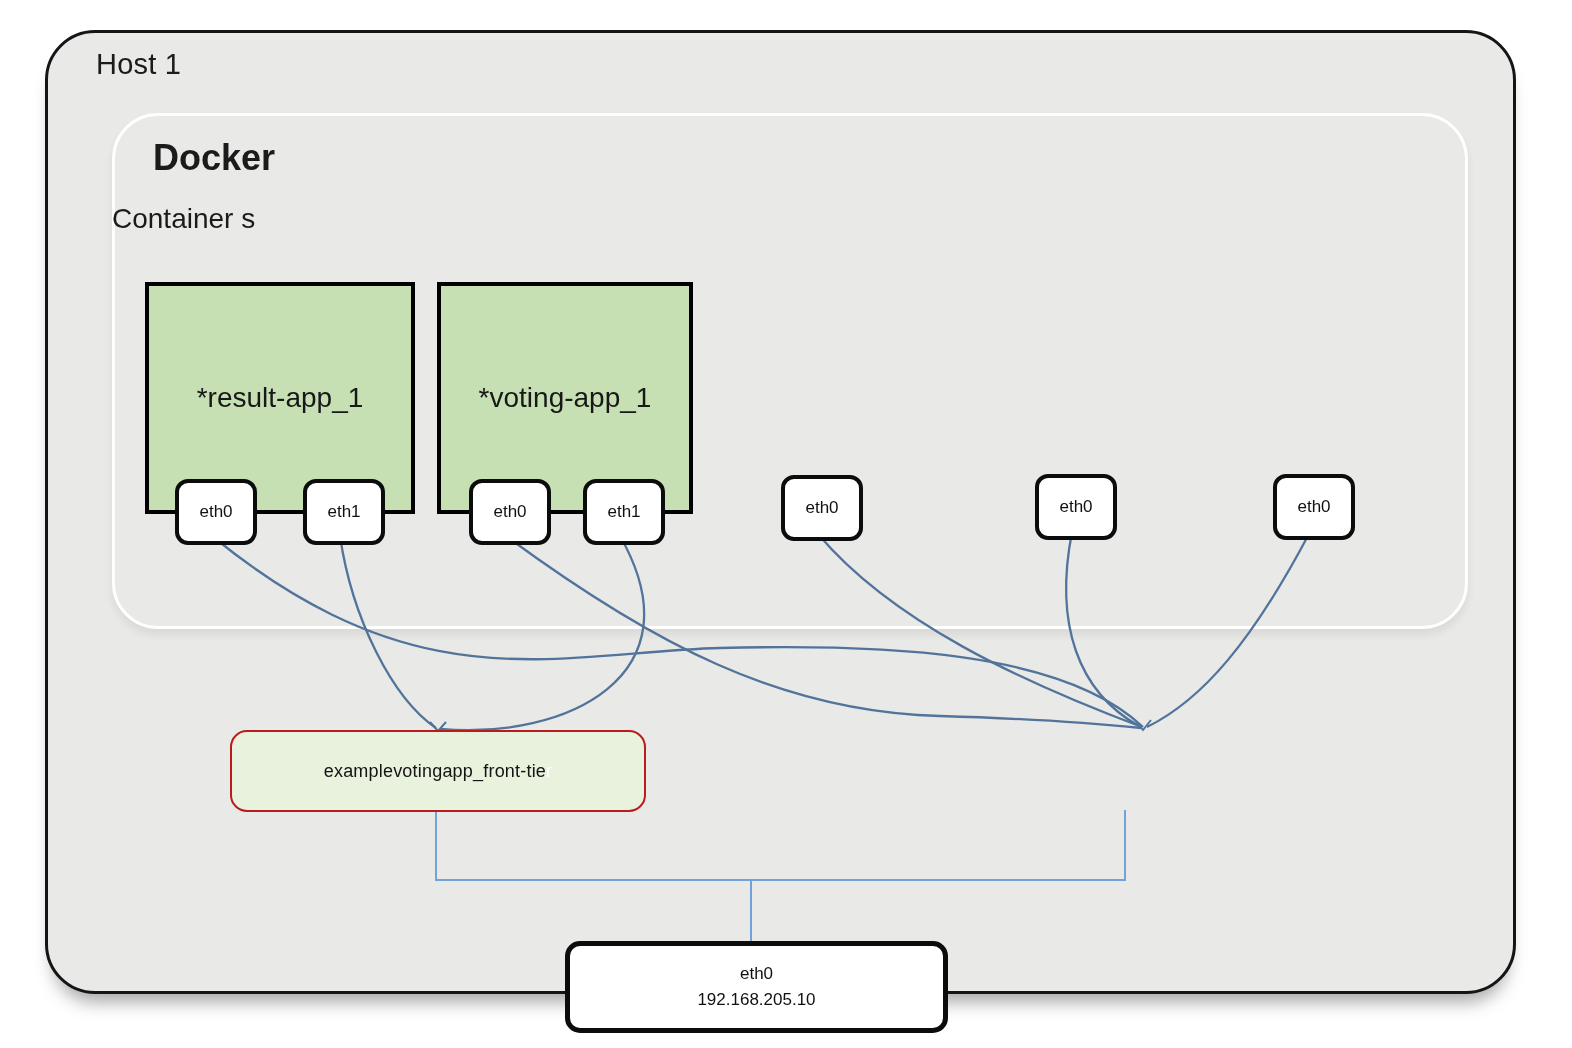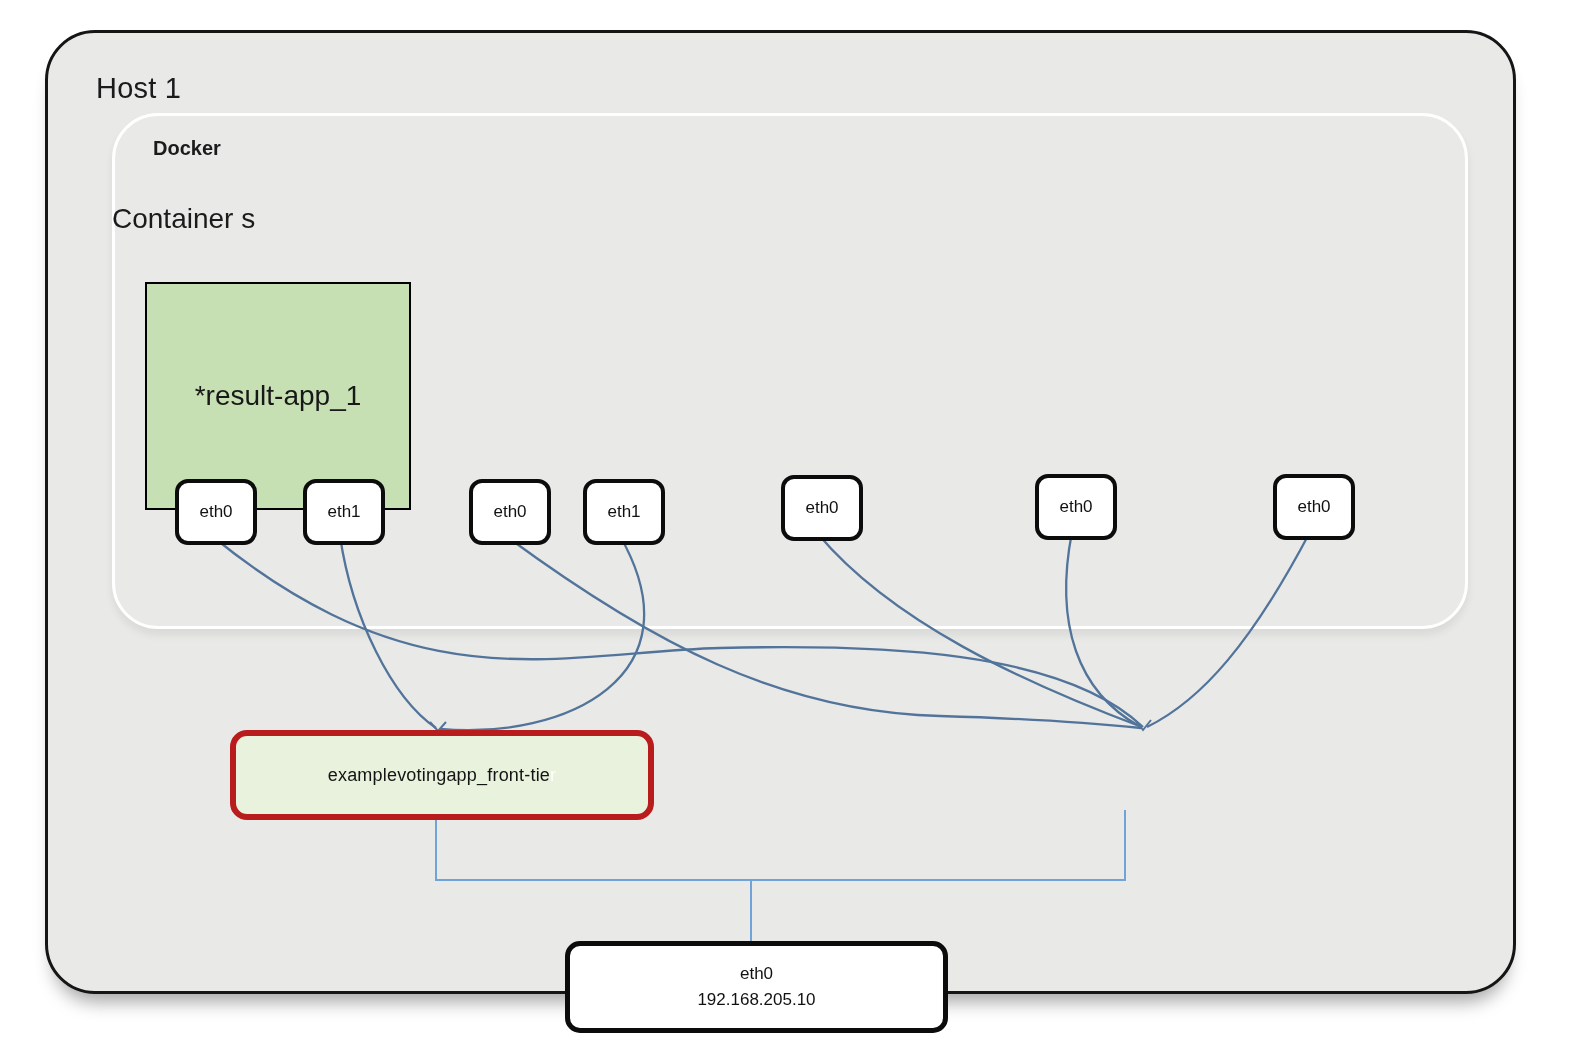--- a/index.html
+++ b/index.html
@@ -6,46 +6,46 @@
   .stage{
     position:relative;width:1572px;height:1048px;background:#ffffff;overflow:hidden;
     font-family:"Liberation Sans","DejaVu Sans",sans-serif;color:#1b1b1b;
   }
   .host-box{
     position:absolute;left:45px;top:30px;width:1465px;height:958px;
     background:#e9e9e8;border:3px solid #151515;border-radius:50px;
     box-shadow:0 16px 18px -8px rgba(0,0,0,0.35);z-index:1;
   }
   .host-label{
-    position:absolute;left:96px;top:48px;font-size:29px;letter-spacing:.2px;z-index:7;margin-top:24px;
+    position:absolute;left:96px;top:48px;font-size:29px;letter-spacing:.2px;z-index:7;
   }
   .docker-box{
     position:absolute;left:112px;top:113px;width:1350px;height:510px;
     background:#e9e9e8;border:3px solid #ffffff;border-radius:46px;
     box-shadow:0 6px 9px rgba(0,0,0,0.07);z-index:2;
   }
   .docker-label{
-    position:absolute;left:153px;top:137px;font-size:20px;font-weight:bold;z-index:7;
+    position:absolute;left:153px;top:137px;font-size:36px;font-weight:bold;z-index:7;
   }
   .containers-title{
     position:absolute;left:112px;top:203px;width:1320px;text-align:left;
     font-size:28px;z-index:7;
   }
   .container-box{
-    position:absolute;background:#c6e0b4;border:2px solid #000000;z-index:3;
+    position:absolute;background:#c6e0b4;border:4px solid #000000;z-index:3;
     display:flex;align-items:center;justify-content:center;
   }
   .c-label{font-size:28px;color:#181818;white-space:nowrap;}
   .eth{
     position:absolute;width:74px;height:58px;background:#ffffff;border:4px solid #0c0c0c;
     border-radius:13px;z-index:5;display:flex;align-items:center;justify-content:center;
     font-size:17px;color:#111;
   }
   .tier{
-    position:absolute;height:78px;background:#e8f2dd;border:6px solid #b91c1c;
+    position:absolute;height:78px;background:#e8f2dd;border:2px solid #b91c1c;
     border-radius:17px;z-index:5;display:flex;align-items:center;justify-content:center;
     font-size:18px;color:#141414;letter-spacing:.2px;
   }
   .tier .suffix{color:#ffffff;}
   .hostif-box{
     position:absolute;left:565px;top:941px;width:373px;height:82px;background:#ffffff;
     border:5px solid #0c0c0c;border-radius:15px;z-index:6;
     display:flex;flex-direction:column;align-items:center;justify-content:center;
     font-size:17px;line-height:1.55;color:#111;
   }
@@ -58,20 +58,23 @@
 
   <div class="host-box"></div>
   <div class="host-label">Host 1</div>
 
   <div class="docker-box"></div>
   <div class="docker-label">Docker</div>
   <div class="containers-title">Container s</div>
 
   <div class="container-box" style="left:145px;top:282px;width:262px;height:224px">
     <span class="c-label">*result-app_1</span>
+  </div>
+  <div class="container-box" style="left:437px;top:282px;width:248px;height:224px">
+    <span class="c-label">*voting-app_1</span>
   </div>
 
   <svg class="wires" width="1572" height="1048" viewBox="0 0 1572 1048">
     <g fill="none" stroke="#52749a" stroke-width="2.3">
 
       <path d="M340,536 C352,618 392,698 436,728"></path>
 
       <path d="M620,536 C700,676 566,740 440,729"></path>
 
       <path d="M212,536 C420,706 560,652 720,648 C880,644 1062,650 1143,727"></path>

